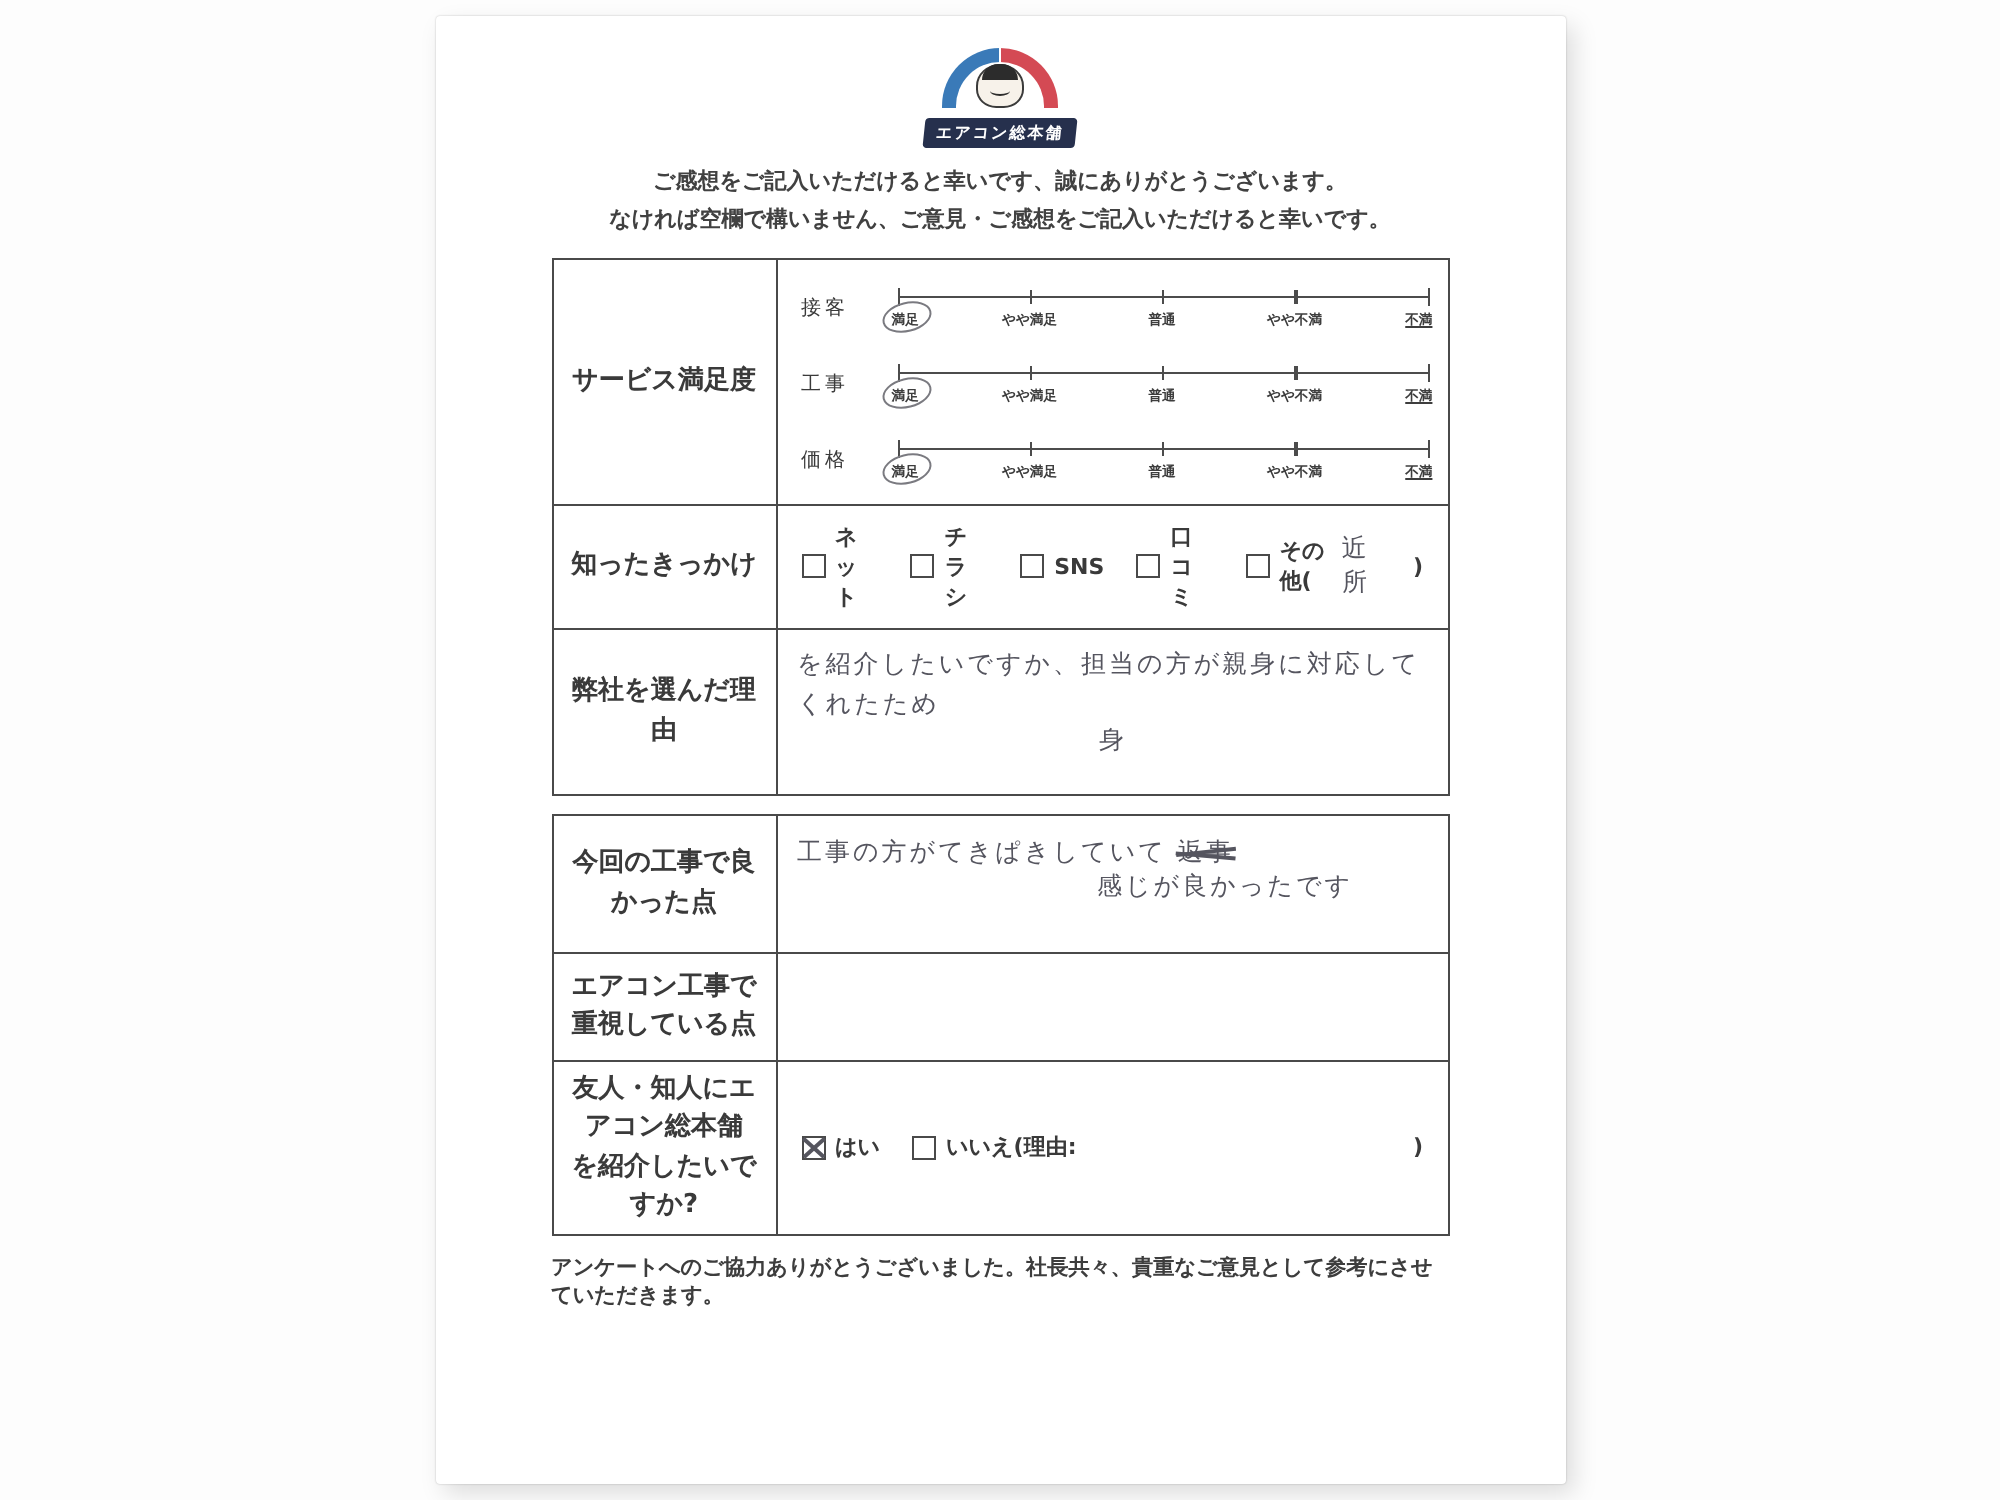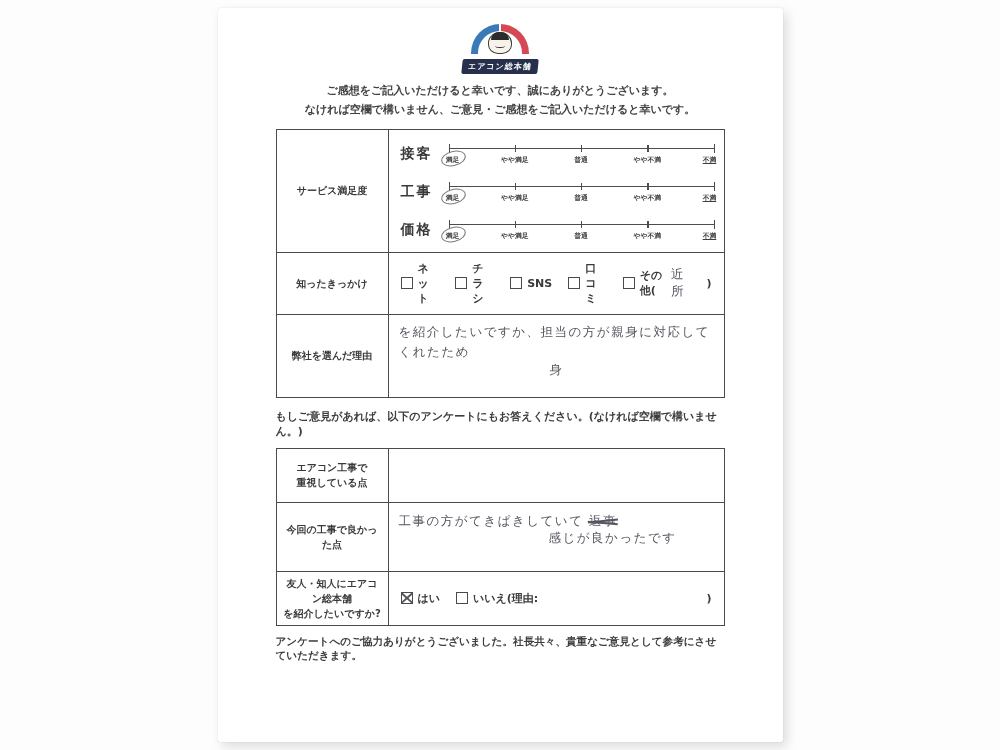--- a/index.html
+++ b/index.html
@@ -16,25 +16,25 @@
   .arch::after { content:""; position:absolute; left:7px; right:7px; bottom:0; height:23px; border-radius:46px 46px 0 0; background:#fff; }
   .face { position:absolute; left:50%; bottom:0; transform:translateX(-50%); width:24px; height:22px; background:#f7f2ea; border:1px solid #3b3b3b; border-radius:50% 50% 42% 42%; z-index:2; }
   .face::before { content:""; position:absolute; top:-1px; left:2px; right:2px; height:8px; background:#2c2c2c; border-radius:10px 10px 0 0; }
   .face::after { content:""; position:absolute; top:10px; left:6px; width:10px; height:4px; border-bottom:1.5px solid #2c2c2c; border-radius:50%; }
   .logo-banner { display:inline-block; margin-top:-4px; position:relative; z-index:3; background:#26304d; color:#fff; font-size:8px; font-weight:bold; letter-spacing:1px; padding:2px 6px; border-radius:2px; transform:skewX(-6deg); }
   .page-title { font-size:23px; font-weight:800; letter-spacing:5px; color:#333; margin-top:4px; }
   .intro { margin-top:7px; font-size:11px; font-weight:600; line-height:1.75; text-align:center; color:#414141; }
   
   table.form { width:100%; border-collapse:collapse; margin-top:9px; }
   table.form td { border:1.4px solid #4a4a4a; vertical-align:middle; }
-  td.lab { width:112px; text-align:center; font-size:10px; font-weight:700; line-height:1.5; padding:4px 6px; }
+  td.lab { width:112px; text-align:center; font-size:13px; font-weight:700; line-height:1.5; padding:4px 6px; }
   
   .scale-cell { padding:5px 10px 3px 12px; }
   .scale-row { display:flex; align-items:center; height:38px; }
-  .scale-label { width:36px; font-size:14px; font-weight:700; letter-spacing:2px; }
+  .scale-label { width:36px; font-size:10px; font-weight:400; letter-spacing:2px; }
   .scale { flex:1; position:relative; height:34px; margin-left:12px; }
   .scale .line { position:absolute; left:0; right:0; top:11px; border-top:1.4px solid #4c4c4c; }
   .tick { position:absolute; top:7px; width:1.4px; height:9px; background:#4c4c4c; }
   .tick.mid { top:8px; height:7px; }
   .tlab { position:absolute; top:18px; font-size:6.8px; font-weight:600; color:#3d3d3d; transform:translateX(-50%); white-space:nowrap; }
   .tlab.first { transform:translateX(-20%); }
   .tlab.last { transform:translateX(-80%);text-decoration:underline; }
   .circ { position:absolute; left:-8px; top:14px; width:25px; height:15px; border:1.5px solid #7a7a80; border-radius:50%; transform:rotate(-14deg); }
   
   .chk-row { display:flex; align-items:center; gap:16px; padding:8px 12px; font-size:11px; font-weight:700; }
@@ -174,43 +174,42 @@
     <tr>
       <td class="lab">弊社を選んだ理由</td>
       <td class="reason-cell">
         <span class="hand">を紹介したいですか、担当の方が親身に対応してくれたため</span>
         <span class="hand reason-stray">身</span>
       </td>
     </tr>
   </tbody>
     </table>
 
-  <div class="note-line">もしご意見があれば、以下のアンケートにもお答えください。(なければ空欄で構いません。)</div>
 
   <table class="form">
     <tbody>
         <tr>
-      <td class="lab">
-        <span>エアコン工事で</span><br>
-        <span>重視している点</span>
-      </td>
-      <td class="empty-cell"></td>
-    </tr>
-    <tr>
       <td class="lab">今回の工事で良かった点</td>
       <td class="good-cell">
         <span class="hand">
           <span>工事の方がてきぱきしていて</span>
           <span class="struck">返事</span>
           <span class="good-l2">感じが良かったです</span>
         </span>
       </td>
     </tr>
     <tr>
       <td class="lab">
+        <span>エアコン工事で</span><br>
+        <span>重視している点</span>
+      </td>
+      <td class="empty-cell"></td>
+    </tr>
+    <tr>
+      <td class="lab">
         <span>友人・知人にエアコン総本舗</span><br>
         <span>を紹介したいですか?</span>
       </td>
       <td class="ref-cell">
         <div class="chk-row" style="padding:0">
           <span class="opt">
                 <span class="box checked"></span>
                 <span>はい</span>
               </span>
           <span class="opt">

